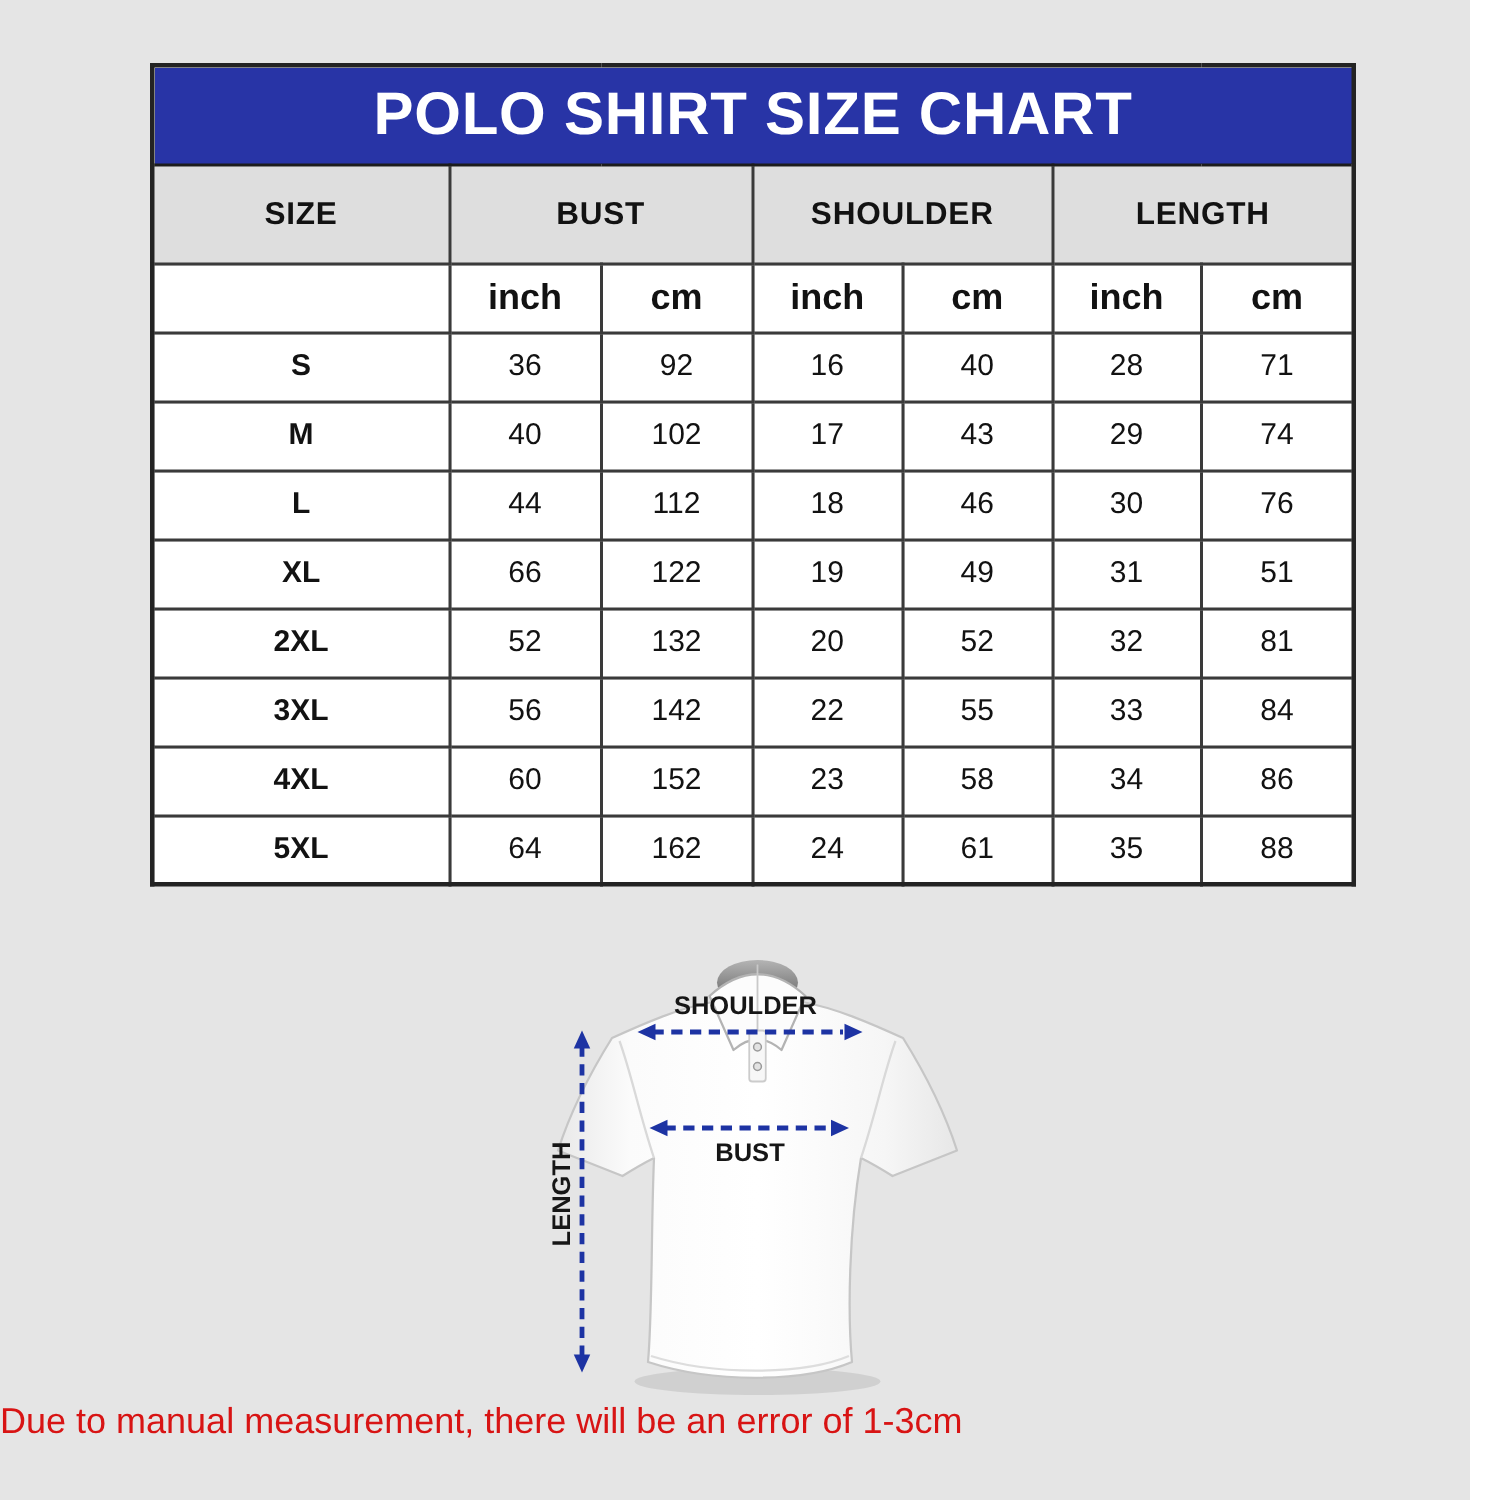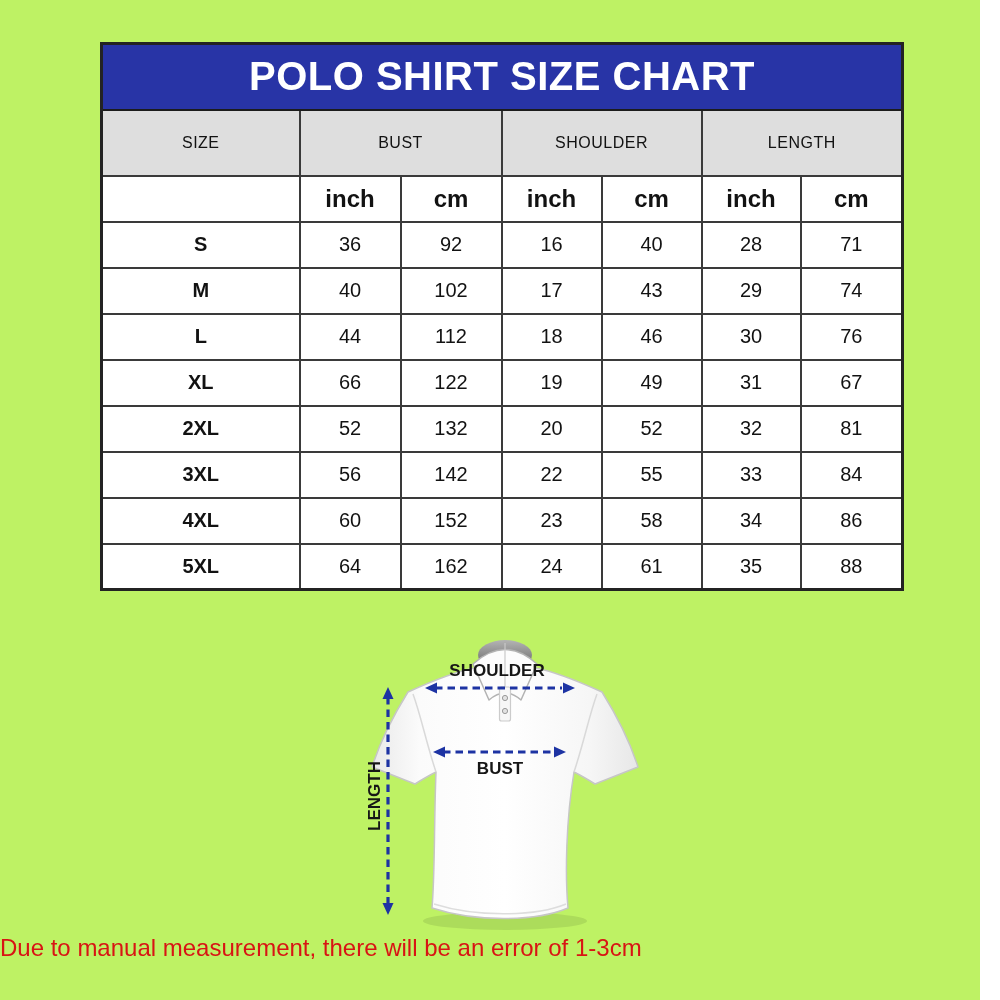--- a/index.html
+++ b/index.html
@@ -1,38 +1,38 @@
 <!DOCTYPE html>
 <html><head>
 <meta charset="utf-8">
 <style>
   * { margin:0; padding:0; box-sizing:border-box; }
   html,body { background:#ffffff; }
   .sheet {
     position:relative; width:980px; height:1000px;
-    background:#bef264; overflow:hidden;
+    background:#e5e5e5; overflow:hidden;
     font-family:"Liberation Sans", sans-serif;
   }
   table.size-chart {
     position:absolute; left:100px; top:42px; width:801px;
     border-collapse:collapse; table-layout:fixed;
     border:3px solid #232323;
   }
   .size-chart th, .size-chart td {
     border:2px solid #3a3a3a; text-align:center; vertical-align:middle;
     color:#121212; overflow:hidden; white-space:nowrap;
   }
   tr.title-row th {
     background:#2834a6; color:#ffffff; height:66px;
     font-size:40px; font-weight:bold; letter-spacing:0.5px;
     border-color:#1c1c1c;
   }
   tr.group-row th {
     background:#dedede; height:66px;
-    font-size:16px; font-weight:normal; letter-spacing:0.5px;
+    font-size:21px; font-weight:bold; letter-spacing:0.5px;
   }
   tr.unit-row th { background:#ffffff; height:46px; font-size:24px; font-weight:bold; }
   tbody td { background:#ffffff; height:46px; font-size:20px; font-weight:normal; }
   tbody td.size-cell { font-weight:bold; }
   .diagram { position:absolute; left:335px; top:630px; width:340px; height:308px; }
   .footer-note {
     position:absolute; left:0; top:934px; width:1000px;
     text-align:left; color:#d81414; font-size:24px; font-weight:normal;
   }
   .svg-label { font-family:"Liberation Sans", sans-serif; font-size:17px; font-weight:bold; fill:#161616; }
@@ -100,21 +100,21 @@
         <td>30</td>
         <td>76</td>
       </tr>
       <tr>
         <td class="size-cell">XL</td>
         <td>66</td>
         <td>122</td>
         <td>19</td>
         <td>49</td>
         <td>31</td>
-        <td>67</td>
+        <td>51</td>
       </tr>
       <tr>
         <td class="size-cell">2XL</td>
         <td>52</td>
         <td>132</td>
         <td>20</td>
         <td>52</td>
         <td>32</td>
         <td>81</td>
       </tr>

